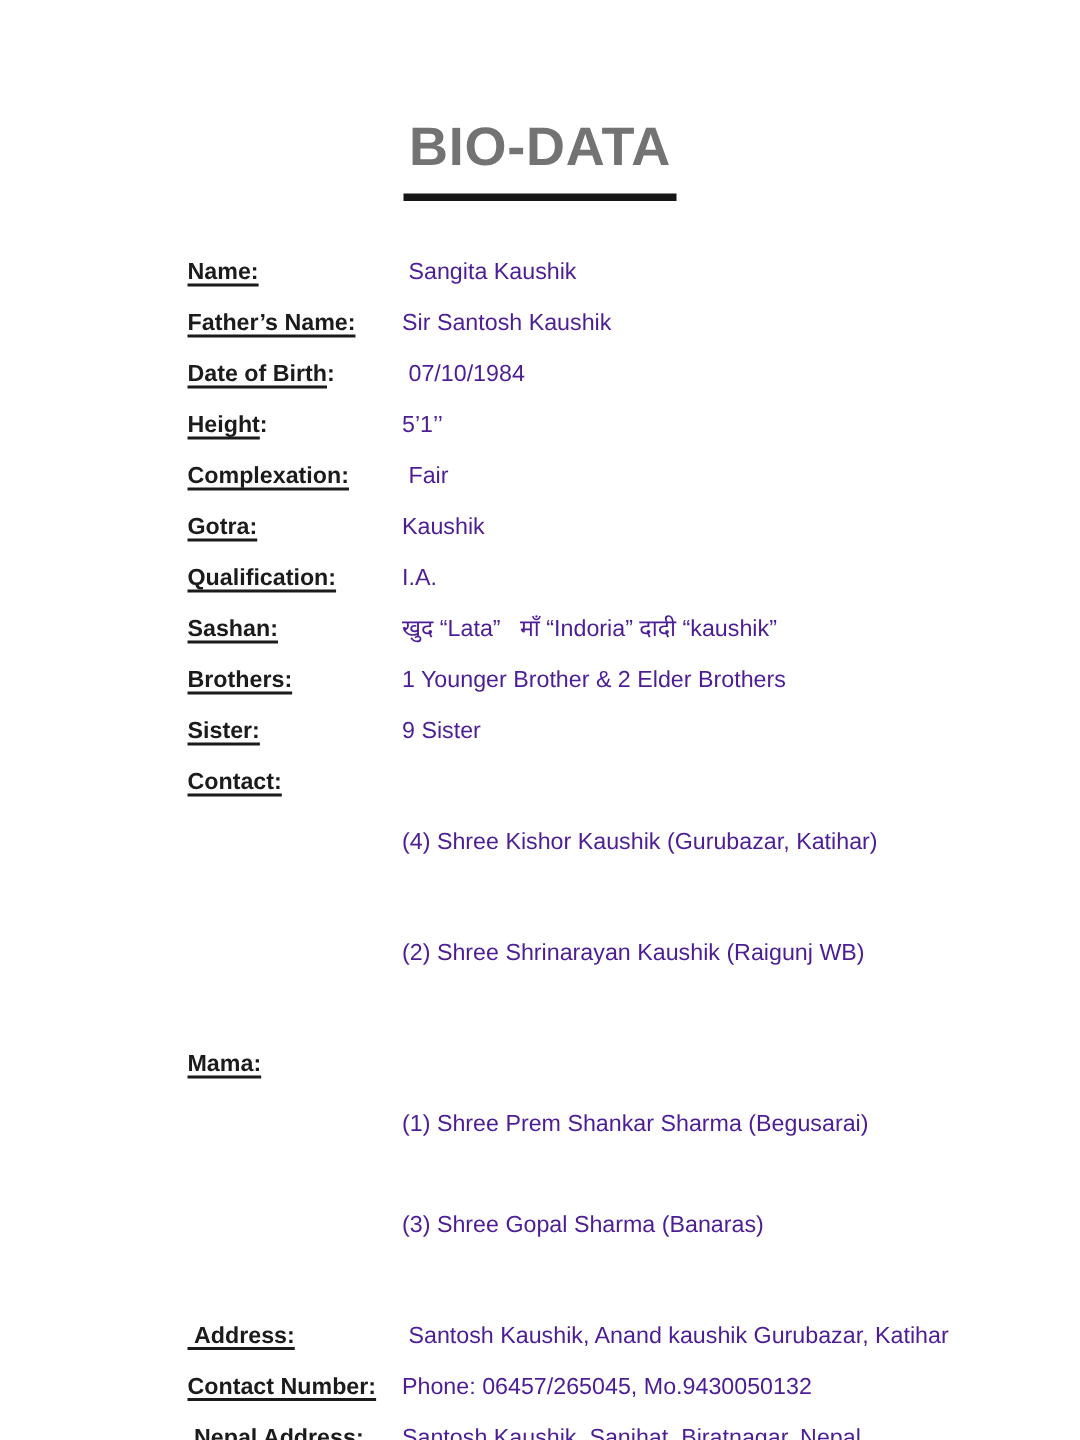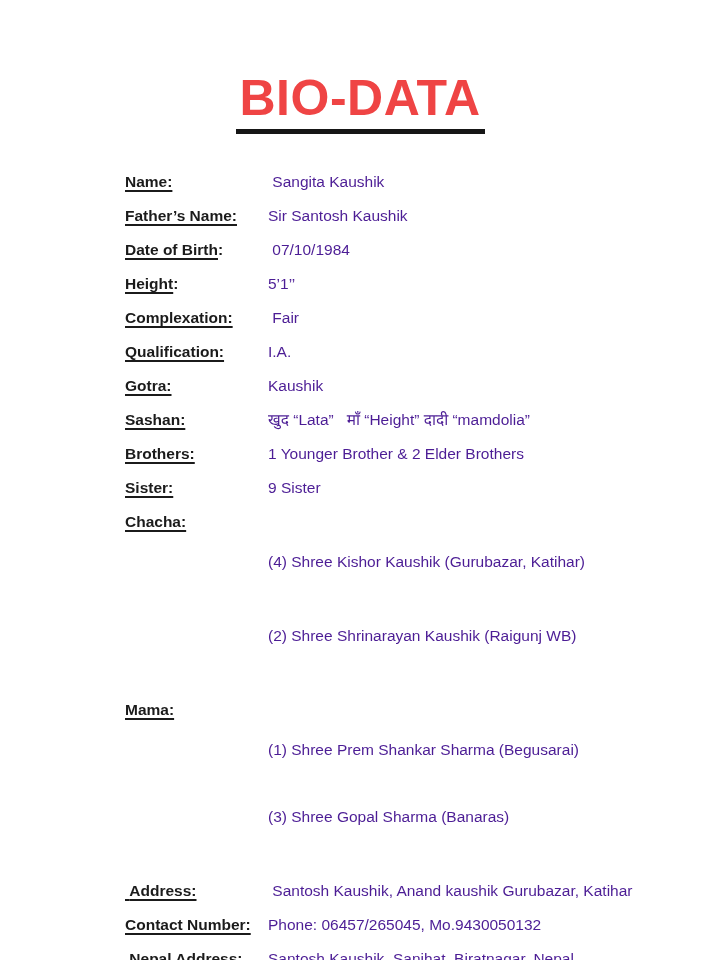--- a/index.html
+++ b/index.html
@@ -21,25 +21,25 @@
     box-sizing: border-box;
     padding-top: 70px;
   }
   .title-wrap {
     width: 720px;
     text-align: center;
     margin-bottom: 38px;
   }
   .doc-title {
     display: inline-block;
-    font-size: 50px;
+    font-size: 36px;
     font-weight: bold;
     letter-spacing: 0.5px;
     line-height: 56px;
-    color: #ef4444;
+    color: #737373;
     border-bottom: 5px solid #161616;
     padding: 0 4px 3px 4px;
   }
   .rows {
     padding-left: 85px;
     padding-right: 30px;
   }
   .row {
     display: flex;
     align-items: flex-start;
@@ -104,46 +104,46 @@
       <div class="label-cell"><span class="u">Height</span><span>:</span></div>
       <div class="value-cell"><div class="value-line">5’1’’</div></div>
     </div>
 
     <div class="row">
       <div class="label-cell"><span class="u">Complexation:</span><span></span></div>
       <div class="value-cell"><div class="value-line"> Fair</div></div>
     </div>
 
     <div class="row">
+      <div class="label-cell"><span class="u">Gotra:</span><span></span></div>
+      <div class="value-cell"><div class="value-line">Kaushik</div></div>
+    </div>
+
+    <div class="row">
       <div class="label-cell"><span class="u">Qualification:</span><span></span></div>
       <div class="value-cell"><div class="value-line">I.A.</div></div>
     </div>
 
     <div class="row">
-      <div class="label-cell"><span class="u">Gotra:</span><span></span></div>
-      <div class="value-cell"><div class="value-line">Kaushik</div></div>
-    </div>
-
-    <div class="row">
       <div class="label-cell"><span class="u">Sashan:</span><span></span></div>
-      <div class="value-cell"><div class="value-line">खुद “Lata”   माँ “Height” दादी “mamdolia”</div></div>
+      <div class="value-cell"><div class="value-line">खुद “Lata”   माँ “Indoria” दादी “kaushik”</div></div>
     </div>
 
     <div class="row">
       <div class="label-cell"><span class="u">Brothers:</span><span></span></div>
       <div class="value-cell"><div class="value-line">1 Younger Brother &amp; 2 Elder Brothers</div></div>
     </div>
 
     <div class="row">
       <div class="label-cell"><span class="u">Sister:</span><span></span></div>
       <div class="value-cell"><div class="value-line">9 Sister</div></div>
     </div>
 
     <div class="row">
-      <div class="label-cell"><span class="u">Chacha:</span><span></span></div>
+      <div class="label-cell"><span class="u">Contact:</span><span></span></div>
       <div class="value-cell">
         <div class="value-line">(4) Shree Kishor Kaushik (Gurubazar, Katihar)</div>
         <div class="value-line gap-wide">(2) Shree Shrinarayan Kaushik (Raigunj WB)</div>
       </div>
     </div>
 
     <div class="row">
       <div class="label-cell"><span class="u">Mama:</span><span></span></div>
       <div class="value-cell">
         <div class="value-line">(1) Shree Prem Shankar Sharma (Begusarai)</div>

